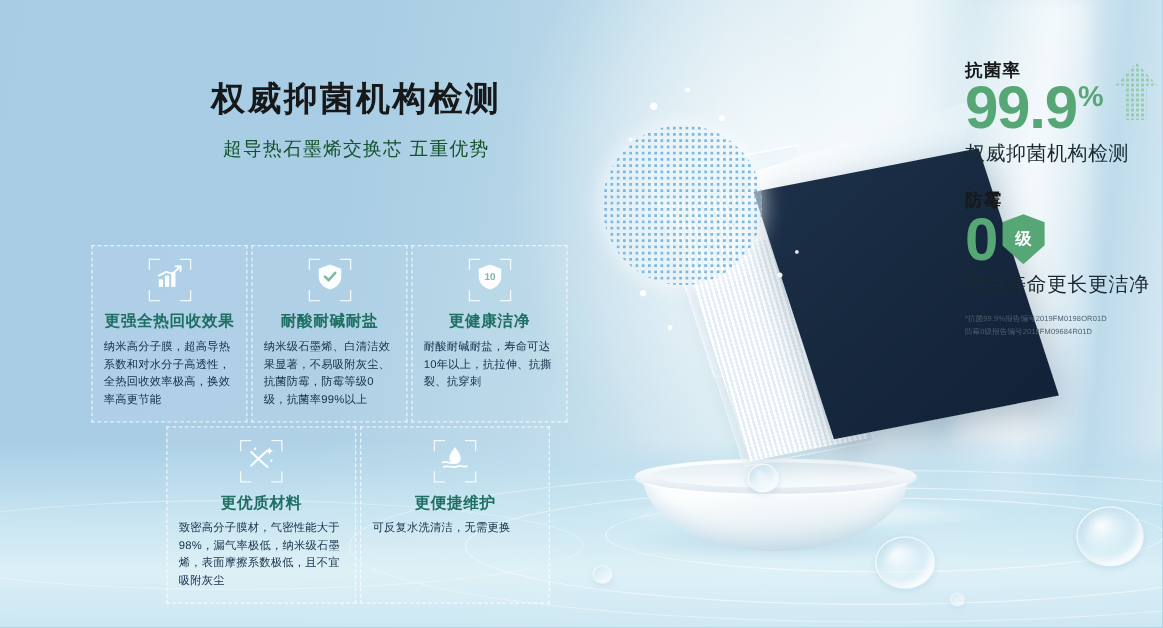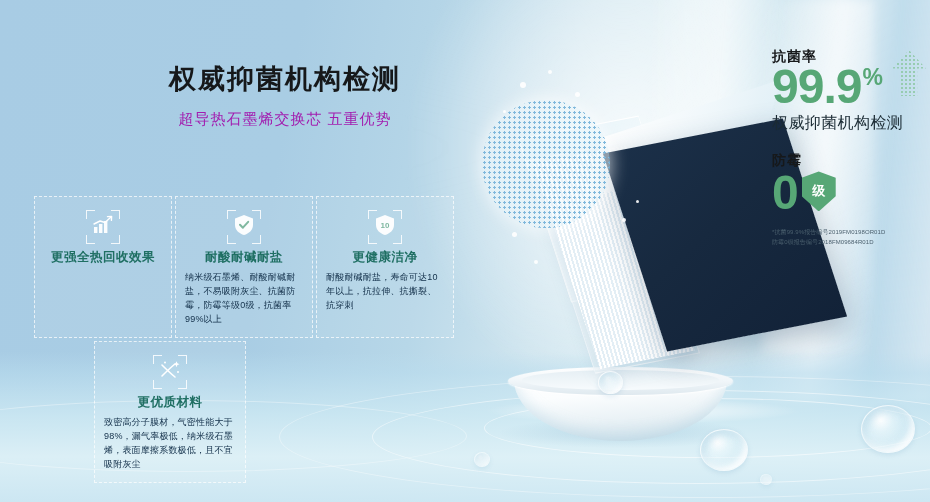--- a/index.html
+++ b/index.html
@@ -84,31 +84,31 @@
     background-color:rgba(236,247,252,.55);
     background-image:radial-gradient(circle,#7fb8dc 1.1px,transparent 1.2px);
     background-size:5px 5px;
     box-shadow:0 0 18px rgba(255,255,255,.75);}
 
   .splash{position:absolute;border-radius:50%;background:rgba(255,255,255,.9);}
 
   
   .headline{position:absolute;left:120px;top:62px;width:330px;text-align:center;}
   .h-l1,.h-l2{font-size:27px;font-weight:bold;color:#16181a;letter-spacing:2px;line-height:1.32;}
-  .h-sub{margin-top:12px;font-size:15px;color:#a21caf;letter-spacing:1px;}
+  .h-sub{margin-top:12px;font-size:15px;color:#14532d;letter-spacing:1px;}
 
   
   .cards{position:absolute;left:34px;top:196px;width:420px;}
   .row{display:flex;}
   .row2{margin-top:3px;padding-left:60px;}
   .card{width:152px;box-sizing:border-box;padding:10px 9px 10px;
     border:1px dashed rgba(255,255,255,.72);
-    background:rgba(255,255,255,.07);}
+    background:rgba(255,255,255,.07);margin-left:39px;}
   .card + .card{margin-left:3px;}
-  .ico-wrap{height:40px;display:flex;align-items:center;justify-content:center;position:relative;}
+  .ico-wrap{height:40px;display:flex;justify-content:center;position:relative;}
   .ico-frame{position:relative;width:34px;height:34px;}
   .ico-frame i{position:absolute;width:8px;height:8px;border-color:rgba(255,255,255,.85);border-style:solid;border-width:0;}
   .ico-frame i.tl{left:0;top:0;border-left-width:1.5px;border-top-width:1.5px;}
   .ico-frame i.tr{right:0;top:0;border-right-width:1.5px;border-top-width:1.5px;}
   .ico-frame i.bl{left:0;bottom:0;border-left-width:1.5px;border-bottom-width:1.5px;}
   .ico-frame i.br{right:0;bottom:0;border-right-width:1.5px;border-bottom-width:1.5px;}
   .ico-glyph{position:absolute;left:50%;top:50%;transform:translate(-50%,-50%);}
   .c-title{text-align:center;font-size:12.5px;font-weight:bold;color:#1f6f63;margin-top:2px;letter-spacing:.5px;}
   .c-body{margin-top:5px;font-size:9px;line-height:1.55;color:#13304a;text-align:left;letter-spacing:.2px;}
 
@@ -204,39 +204,40 @@
                 <rect x="2" y="12" width="3.4" height="6" fill="#ffffff" opacity=".95"></rect>
                 <rect x="7" y="9" width="3.4" height="9" fill="#ffffff" opacity=".95"></rect>
                 <rect x="12" y="6" width="3.4" height="12" fill="#ffffff" opacity=".95"></rect>
                 <path d="M2 9 L8 6 L13 7.5 L19 2" stroke="#ffffff" stroke-width="1.4" fill="none" stroke-linecap="round" stroke-linejoin="round"></path>
                 <path d="M15.5 1.6 L19.6 1.4 L19.4 5.4" stroke="#ffffff" stroke-width="1.4" fill="none" stroke-linecap="round" stroke-linejoin="round"></path>
               </svg>
             </span>
           </div>
         </div>
         <div class="c-title">更强全热回收效果</div>
+        <div class="c-body">纳米高分子膜，超高导热系数和对水分子高透性，全热回收效率极高，换效率高更节能</div>
       </div>
 
       <div class="card">
         <div class="ico-wrap">
           <div class="ico-frame">
             <i class="tl"></i>
               <i class="tr"></i>
               <i class="bl"></i>
               <i class="br"></i>
             <span class="ico-glyph">
               <svg width="20" height="22" viewBox="0 0 20 22">
                 <path d="M10 1 L19 4.4 V11 C19 16.2 14.8 19.6 10 21 C5.2 19.6 1 16.2 1 11 V4.4 Z" fill="#ffffff" opacity=".95"></path>
                 <path d="M6 10.8 L8.9 13.7 L14.2 7.8" stroke="#7fb8a0" stroke-width="2" fill="none" stroke-linecap="round" stroke-linejoin="round"></path>
               </svg>
             </span>
           </div>
         </div>
         <div class="c-title">耐酸耐碱耐盐</div>
-        <div class="c-body">纳米级石墨烯、耐酸耐碱耐盐，不易吸附灰尘、抗菌防霉，防霉等级0级，抗菌率99%以上</div>
+        <div class="c-body">纳米级石墨烯、白清洁效果显著，不易吸附灰尘、抗菌防霉，防霉等级0级，抗菌率99%以上</div>
       </div>
 
       <div class="card">
         <div class="ico-wrap">
           <div class="ico-frame">
             <i class="tl"></i>
               <i class="tr"></i>
               <i class="bl"></i>
               <i class="br"></i>
             <span class="ico-glyph">
@@ -270,20 +271,39 @@
                 <circle cx="6" cy="3.5" r="1" fill="#ffffff"></circle>
                 <circle cx="19" cy="13" r="1" fill="#ffffff"></circle>
               </svg>
             </span>
           </div>
         </div>
         <div class="c-title">更优质材料</div>
         <div class="c-body">致密高分子膜材，气密性能大于98%，漏气率极低，纳米级石墨烯，表面摩擦系数极低，且不宜吸附灰尘</div>
       </div>
 
+      <div class="card">
+        <div class="ico-wrap">
+          <div class="ico-frame">
+            <i class="tl"></i>
+              <i class="tr"></i>
+              <i class="bl"></i>
+              <i class="br"></i>
+            <span class="ico-glyph">
+              <svg width="24" height="22" viewBox="0 0 24 22">
+                <path d="M12 2 C12 2 7.4 7.6 7.4 10.8 C7.4 13.6 9.5 15.6 12 15.6 C14.5 15.6 16.6 13.6 16.6 10.8 C16.6 7.6 12 2 12 2 Z" fill="#ffffff" opacity=".95"></path>
+                <path d="M2 14.5 C5 12.8 8 16.2 11 14.5" stroke="#ffffff" stroke-width="1.4" fill="none" stroke-linecap="round"></path>
+                <path d="M3 18 C6.5 16.2 10 19.6 13.5 17.8 C16.5 16.2 19 18.6 21.5 17.4" stroke="#ffffff" stroke-width="1.4" fill="none" stroke-linecap="round"></path>
+              </svg>
+            </span>
+          </div>
+        </div>
+        <div class="c-title">更便捷维护</div>
+        <div class="c-body">可反复水洗清洁，无需更换</div>
+      </div>
 
     </div>
   </div>
 
   <div class="stats">
 
     <div>
       <div class="st-label">抗菌率</div>
       <div class="st-big">
         <span class="st-num">99.9</span>
@@ -294,20 +314,21 @@
     </div>
 
     <div class="st-block2">
       <div class="st-label">防霉</div>
       <div class="st-row2">
         <span class="st-num">0</span>
         <span class="shield">
           <span>级</span>
         </span>
       </div>
+      <div class="st-cap">使用寿命更长更洁净</div>
     </div>
 
     <div class="st-foot">
       <div>*抗菌99.9%报告编号2019FM0198OR01D</div>
       <div>防霉0级报告编号2018FM09684R01D</div>
     </div>
 
   </div>
 
 </div>

